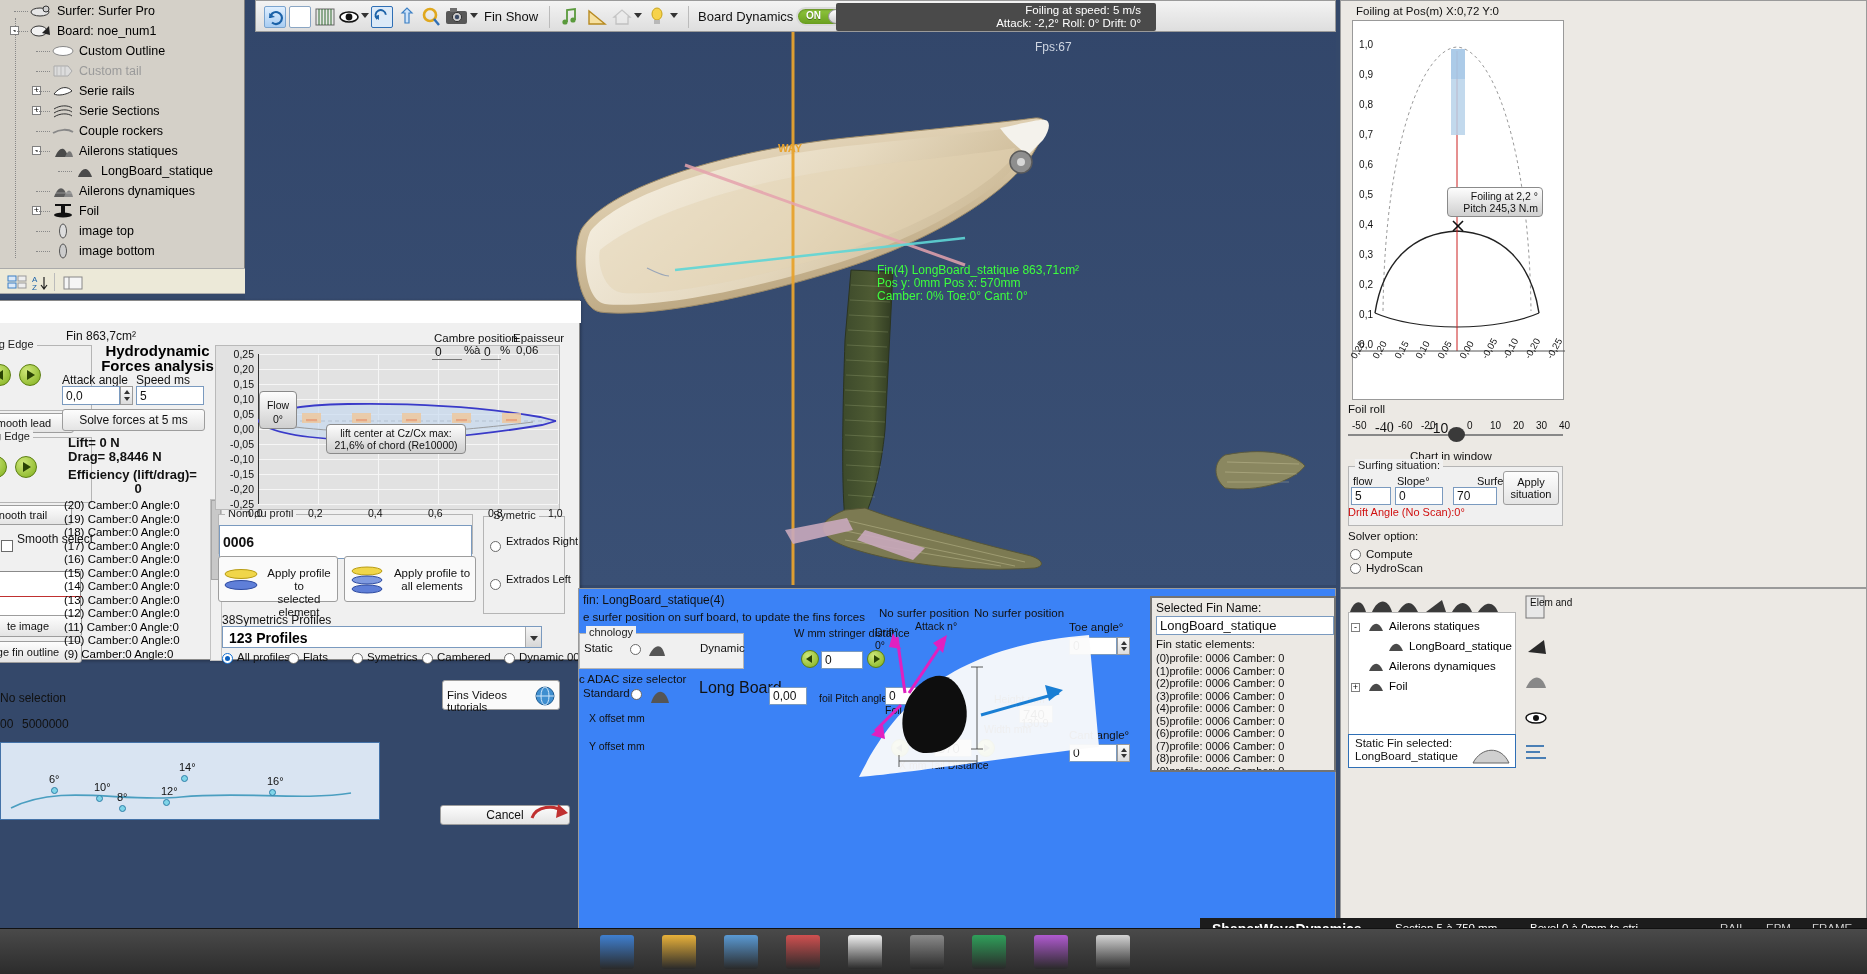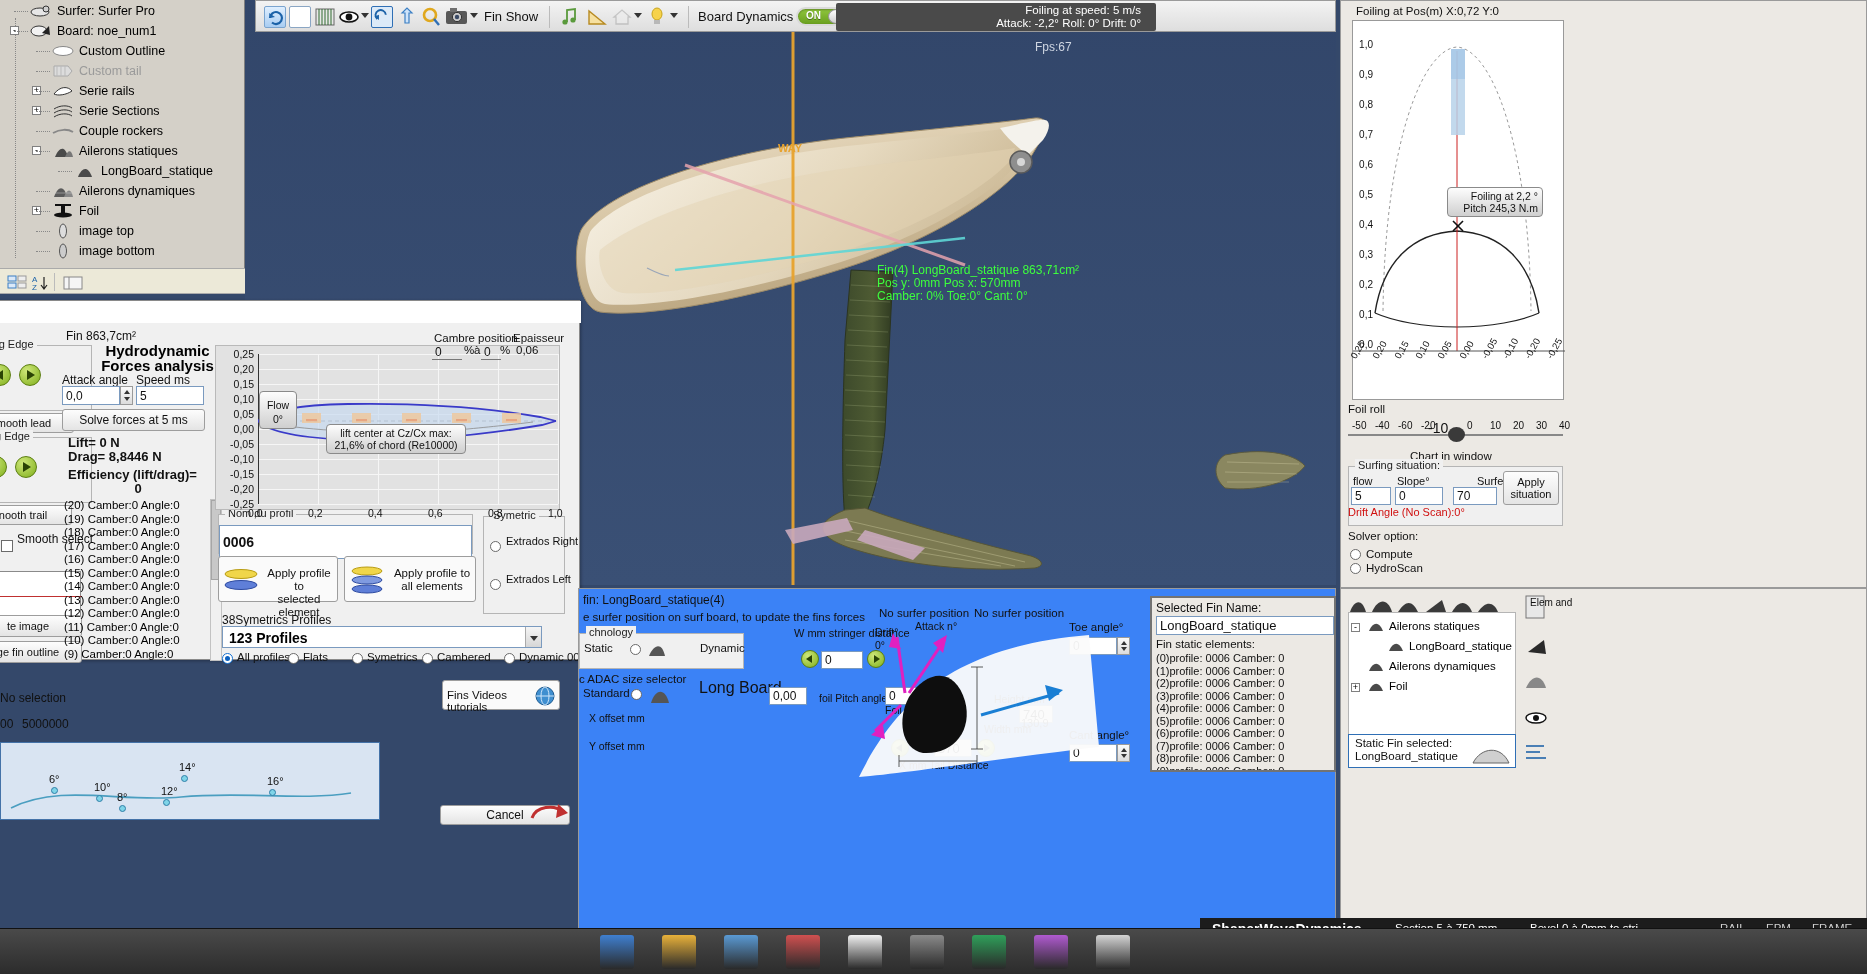--- a/index.html
+++ b/index.html
@@ -897,21 +897,21 @@
         <div class="fxlbl" style="left: 191px; top: 334px; transform: rotate(-60deg); transform-origin: left top;">-0,25</div>
       </div>
   </div>
 
   <div class="lbl" style="position:absolute; left:1348px; top:403px; font-size:11.5px;">Foil roll</div>
   <div style="position:absolute; left:1348px; top:420px; width:215px; height:26px;">
     <div style="position:absolute; left:0; top:14px; width:215px; height:2px; background:#888;"></div>
     <div style="position:absolute; left:100px; top:7px; width:17px; height:15px; border-radius:50%; background:#3a3a3a;"></div>
     <div id="roll-ticks">
         <div style="position: absolute; left: 4px; top: 0px; font-size: 10px; color: rgb(17, 17, 17);">-50</div>
-        <div style="position: absolute; left: 27px; top: 0px; font-size: 10px; color: rgb(17, 17, 17);">-40</div>
+        <div style="position: absolute; left: 27px; top: 0px; font-size: 14px; color: rgb(17, 17, 17); font-family: Liberation Serif, serif;">-40</div>
         <div style="position: absolute; left: 50px; top: 0px; font-size: 10px; color: rgb(17, 17, 17);">-60</div>
         <div style="position: absolute; left: 73px; top: 0px; font-size: 10px; color: rgb(17, 17, 17);">-20</div>
         <div style="position: absolute; left: 80px; top: 0px; font-size: 14px; color: rgb(17, 17, 17);">-10</div>
         <div style="position: absolute; left: 119px; top: 0px; font-size: 10px; color: rgb(17, 17, 17);">0</div>
         <div style="position: absolute; left: 142px; top: 0px; font-size: 10px; color: rgb(17, 17, 17);">10</div>
         <div style="position: absolute; left: 165px; top: 0px; font-size: 10px; color: rgb(17, 17, 17);">20</div>
         <div style="position: absolute; left: 188px; top: 0px; font-size: 10px; color: rgb(17, 17, 17);">30</div>
         <div style="position: absolute; left: 211px; top: 0px; font-size: 10px; color: rgb(17, 17, 17);">40</div>
       </div>
   </div>

